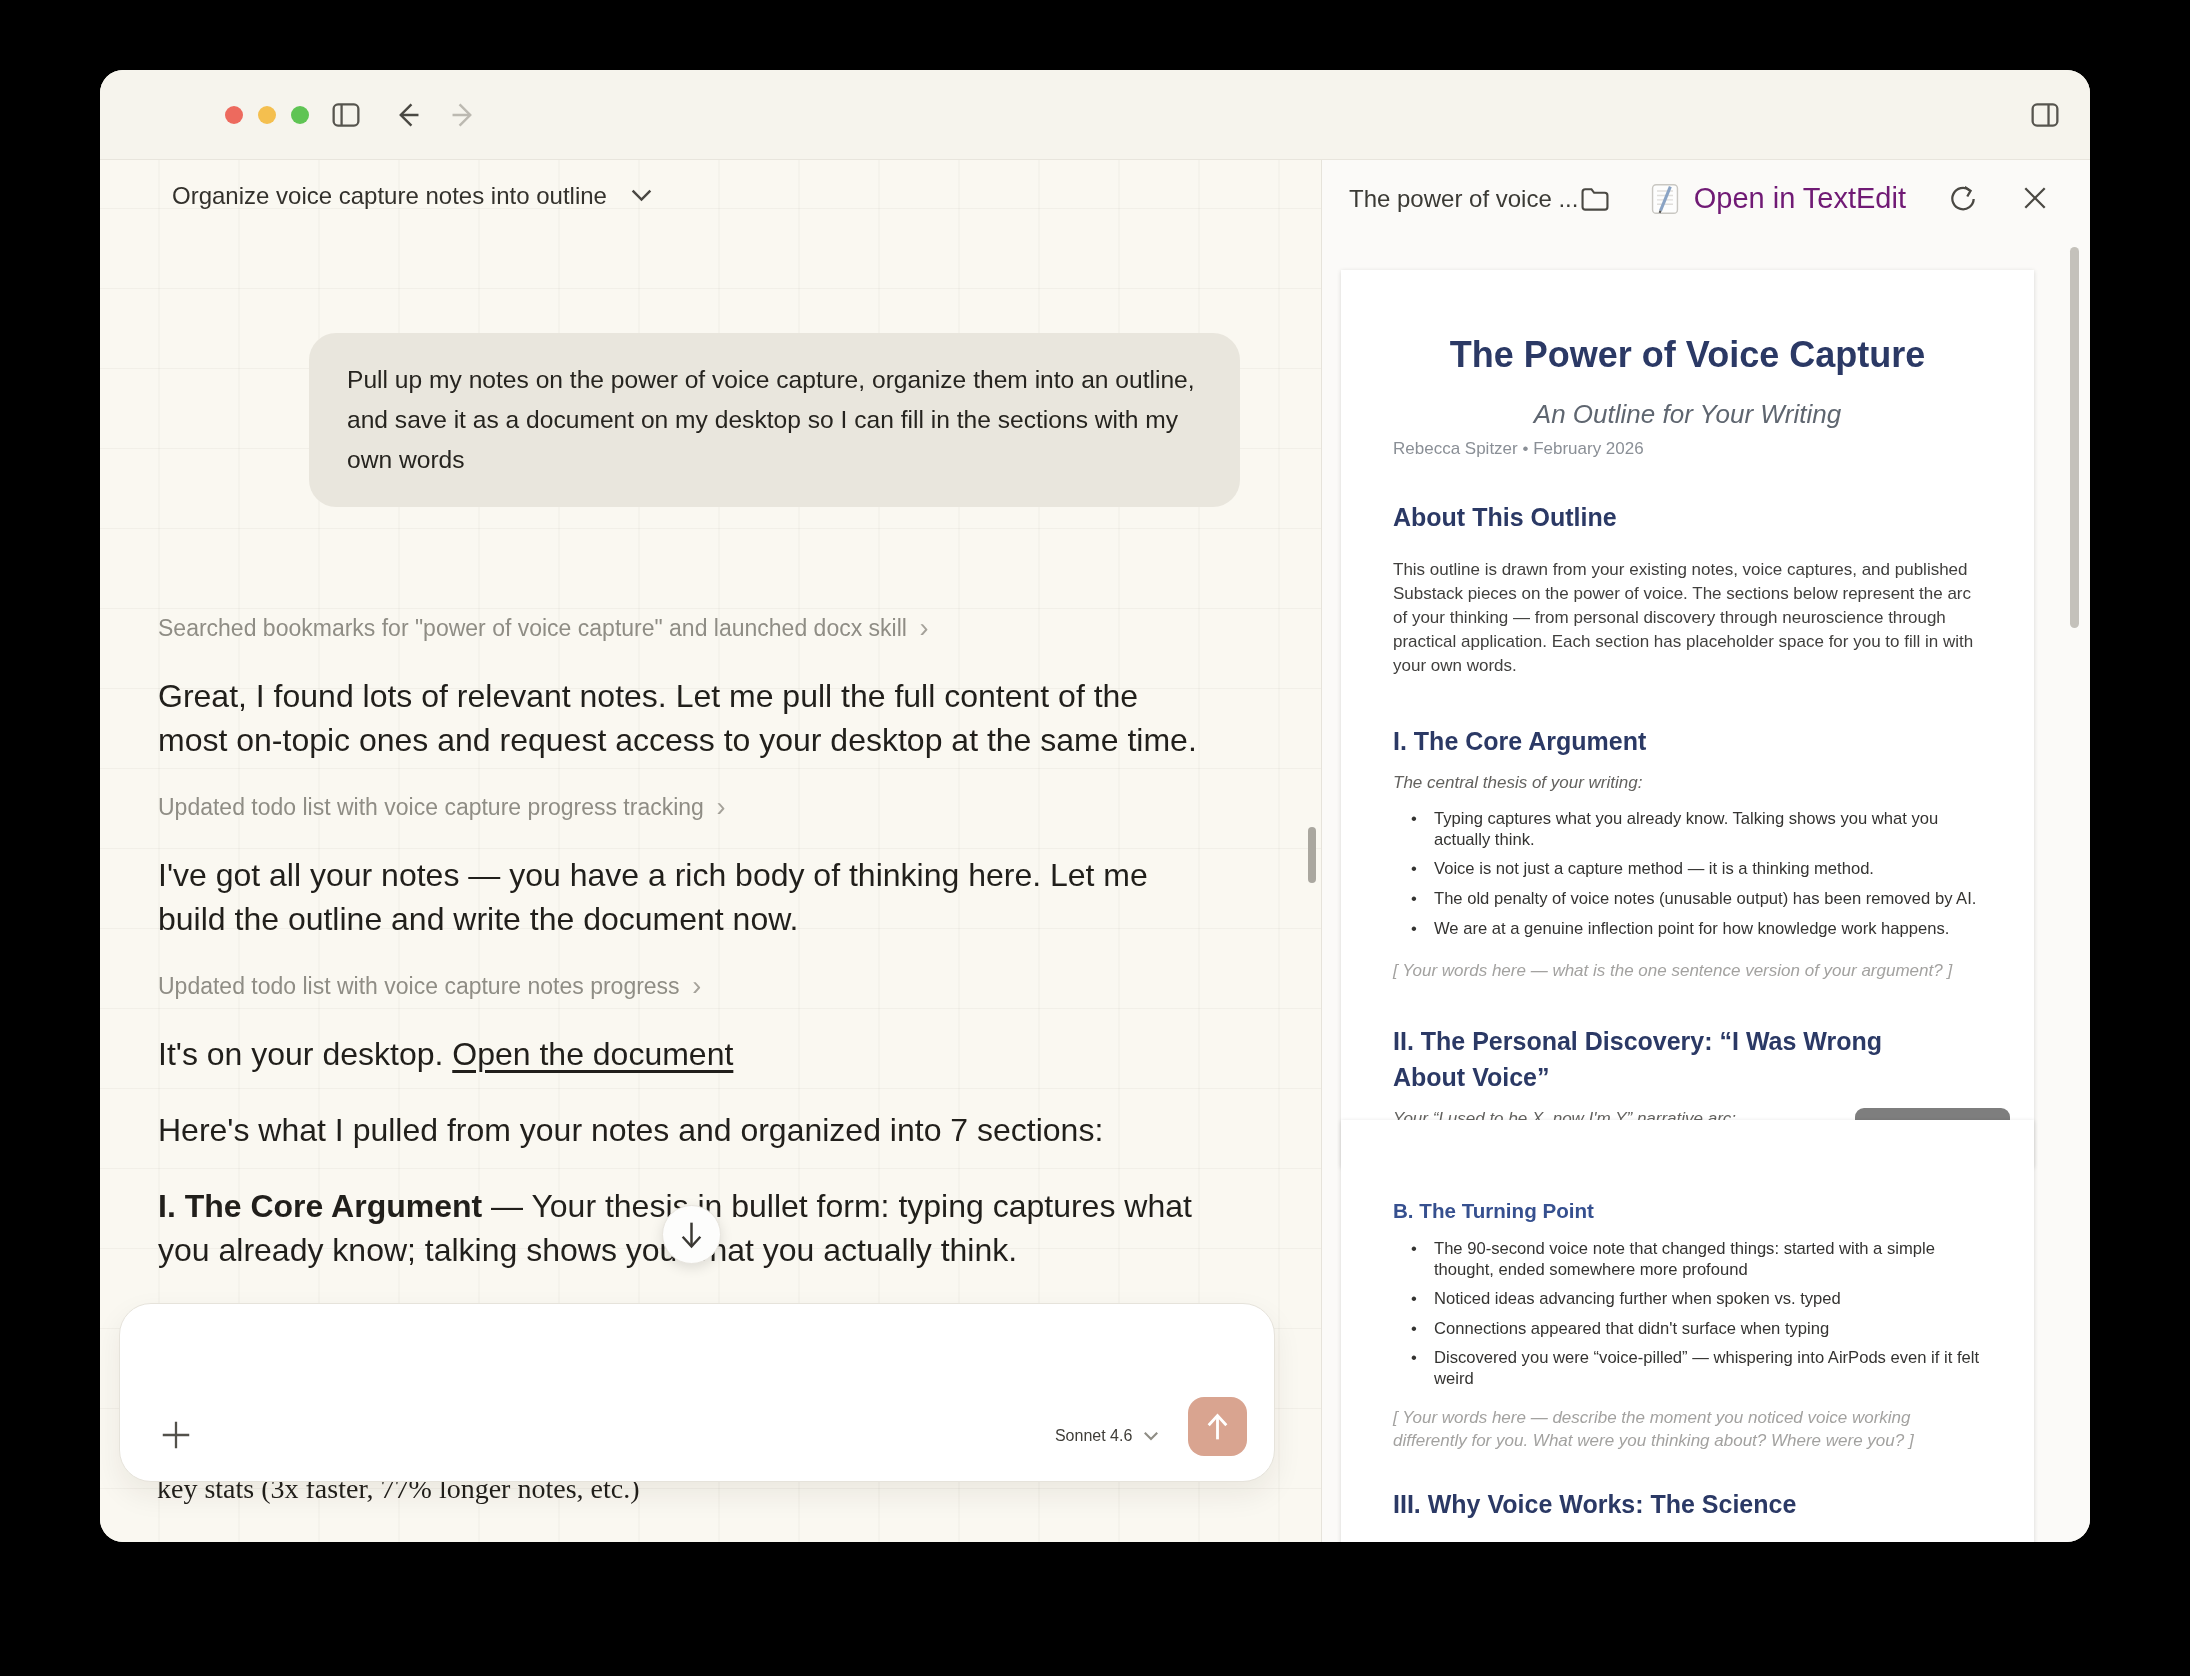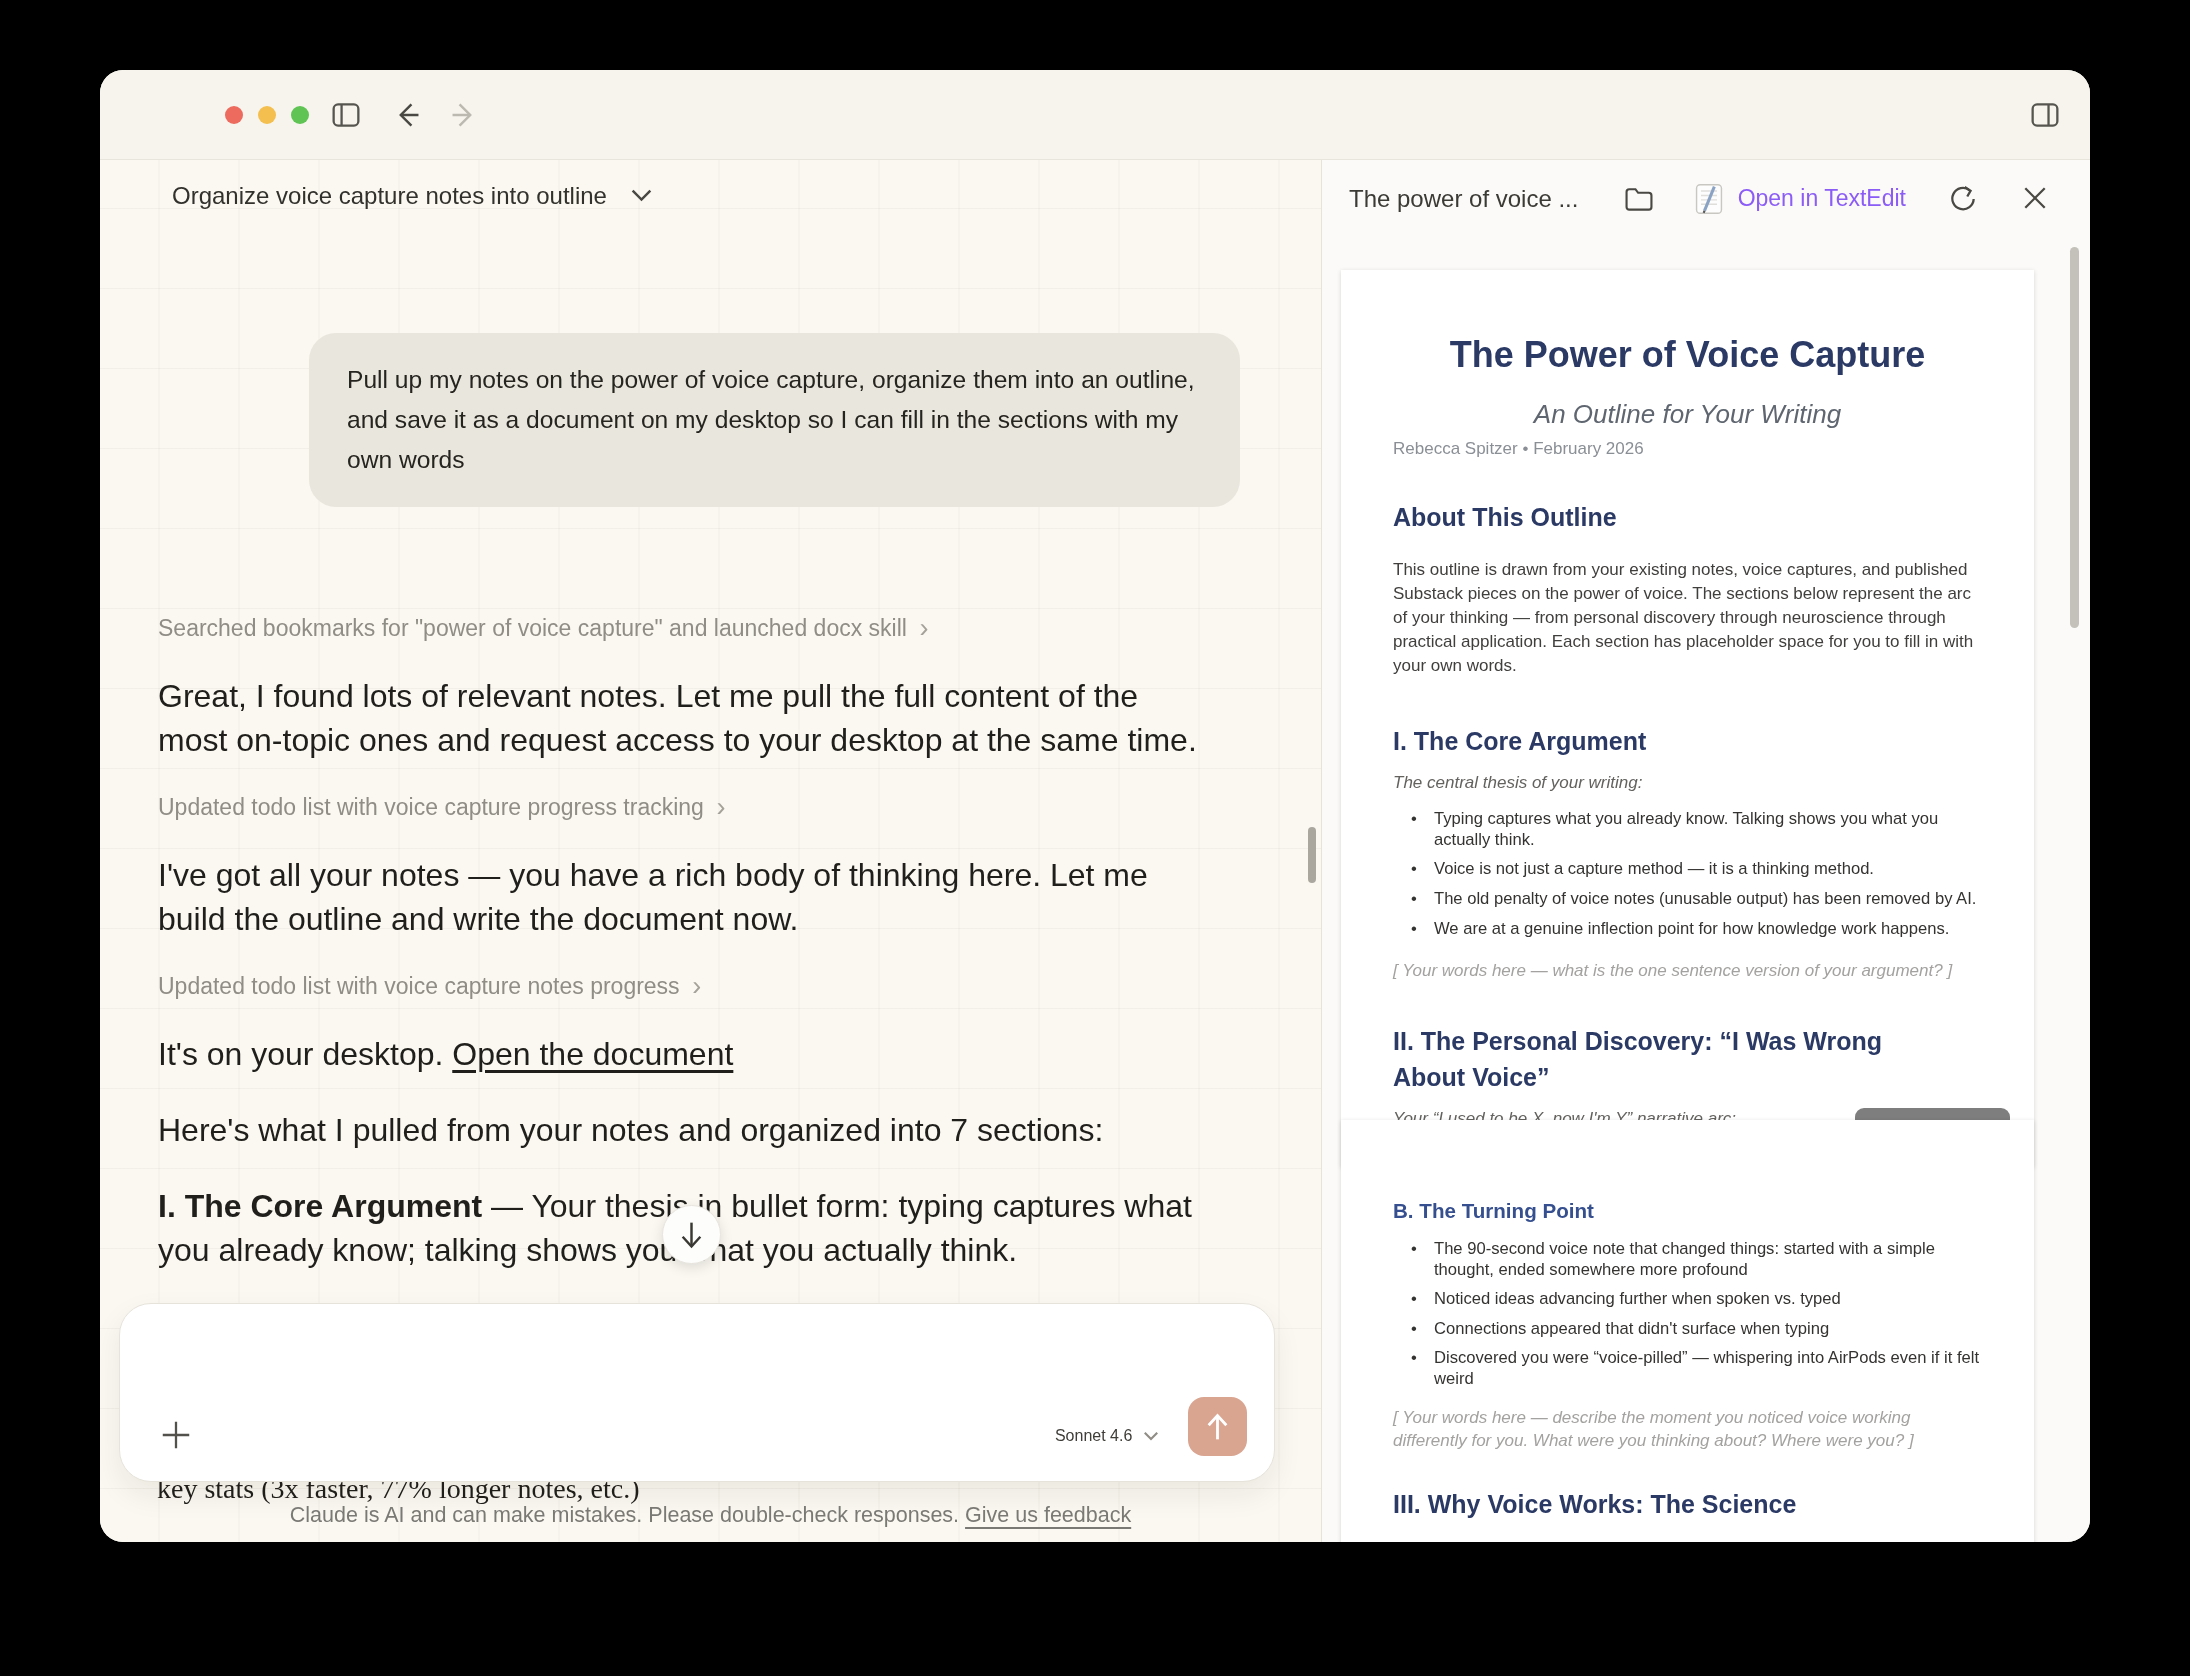--- a/index.html
+++ b/index.html
@@ -94,21 +94,21 @@
   .chat-footer a { color:#7b7974; text-decoration:underline; text-underline-offset:4.5px; }
 
   .chat-scrollbar { position:absolute; left:1208px; top:667px; width:8px; height:56px; border-radius:4.5px; background:#aaa79f; }
 
   
   .preview-header { position:absolute; left:0; top:0; right:0; height:77px; display:flex; align-items:center; padding:0 38px 0 27px; }
   .preview-title { font-size:24px; color:#3b3a35; white-space:nowrap; }
   .ph-spacer { flex:1; }
   .ph-icon { width:32px; height:32px; flex:0 0 auto; }
   .open-in-group { display:flex; align-items:center; gap:12.5px; margin:0 41px 0 38px; }
-  .open-in-label { font-size:23px; color:#8b5cf6; white-space:nowrap; }
+  .open-in-label { font-size:29px; color:#701a75; white-space:nowrap; }
   .ph-gap { width:41px; flex:0 0 auto; }
 
   .doc-area { position:absolute; left:0; top:77px; right:0; bottom:0; overflow:hidden; }
   .doc-page {
     position:absolute; left:19px; width:693px; background:#fff;
     box-shadow:0 0.9px 4.5px rgba(0,0,0,.14);
     font-family:"Liberation Sans","DejaVu Sans",sans-serif;
   }
   .page-1 { top:33px; height:897px; padding:64px 52px 0; }
   .page-2 { top:883px; height:502px; padding:79px 52px 0; }
@@ -245,24 +245,20 @@
           </svg>
       </div>
       <div class="send-btn">
         <svg width="27" height="30" viewBox="0 0 30 34">
             <line x1="15" y1="31" x2="15" y2="5" stroke="#fff" stroke-width="3.2"></line>
             <path d="M5 15 L15 4 L25 15" fill="none" stroke="#fff" stroke-width="3.2"></path>
           </svg>
       </div>
     </div>
 
-    <div class="chat-footer">
-      <span>Claude is AI and can make mistakes. Please double-check responses.</span>
-      <a href="#">Give us feedback</a>
-    </div>
 
     <div class="chat-scrollbar"></div>
   </div>
 
   <div class="pane-divider"></div>
 
   <div class="preview-pane">
 
     <div class="preview-header">
       <span class="preview-title">The power of voice ...</span>

